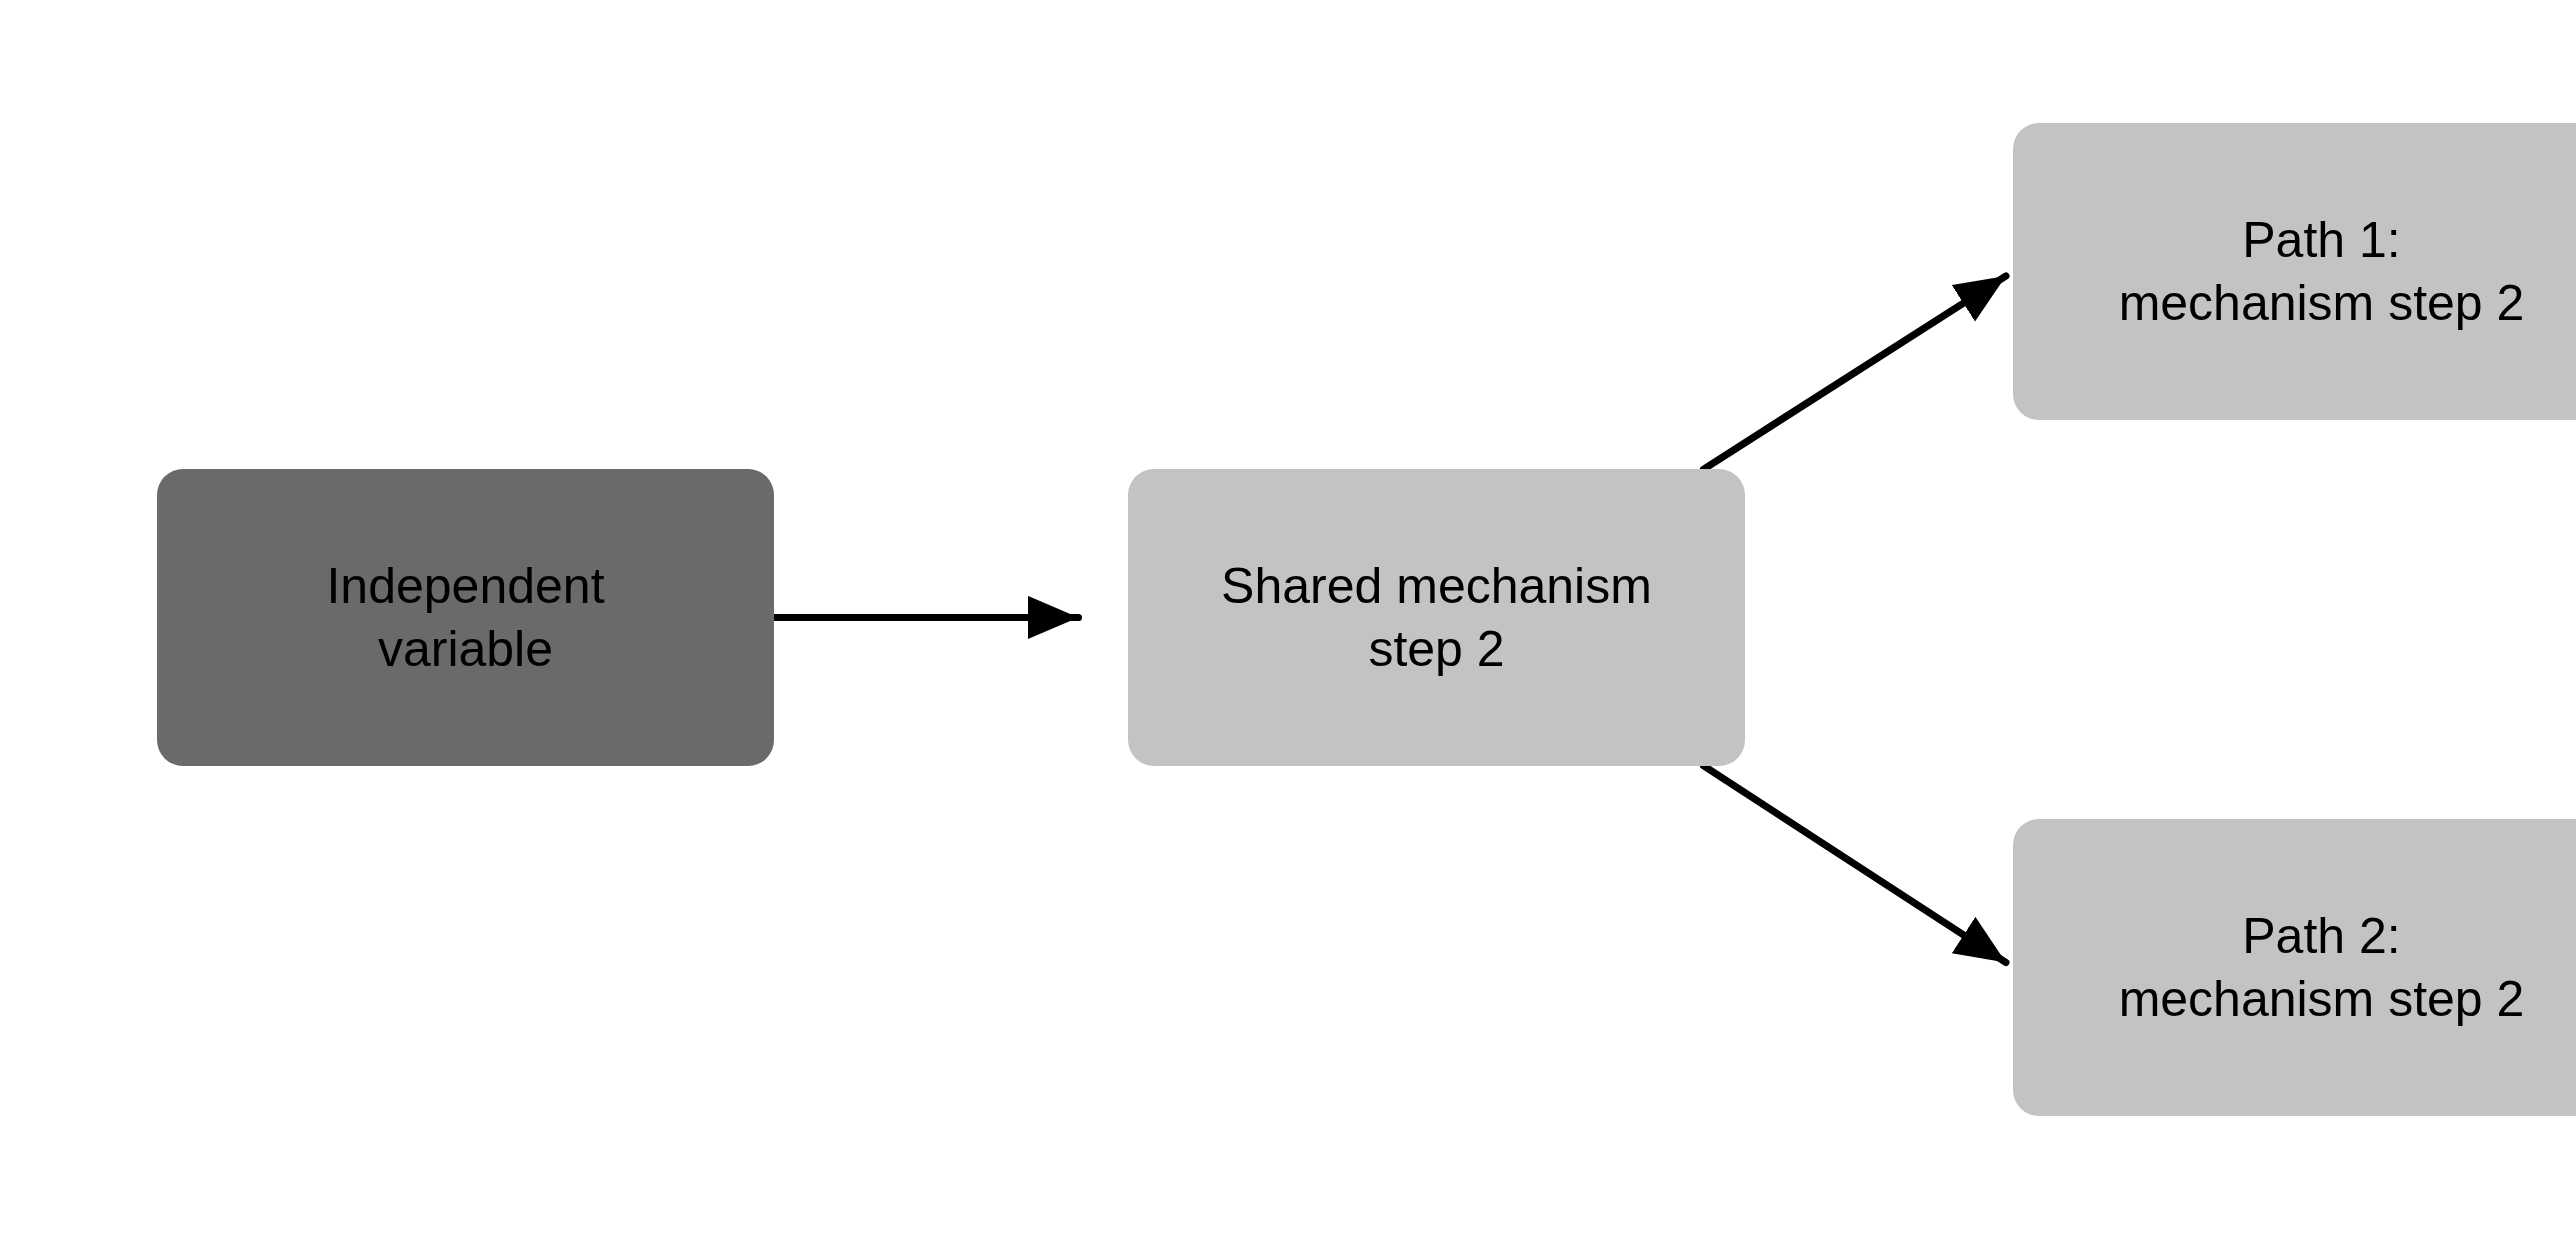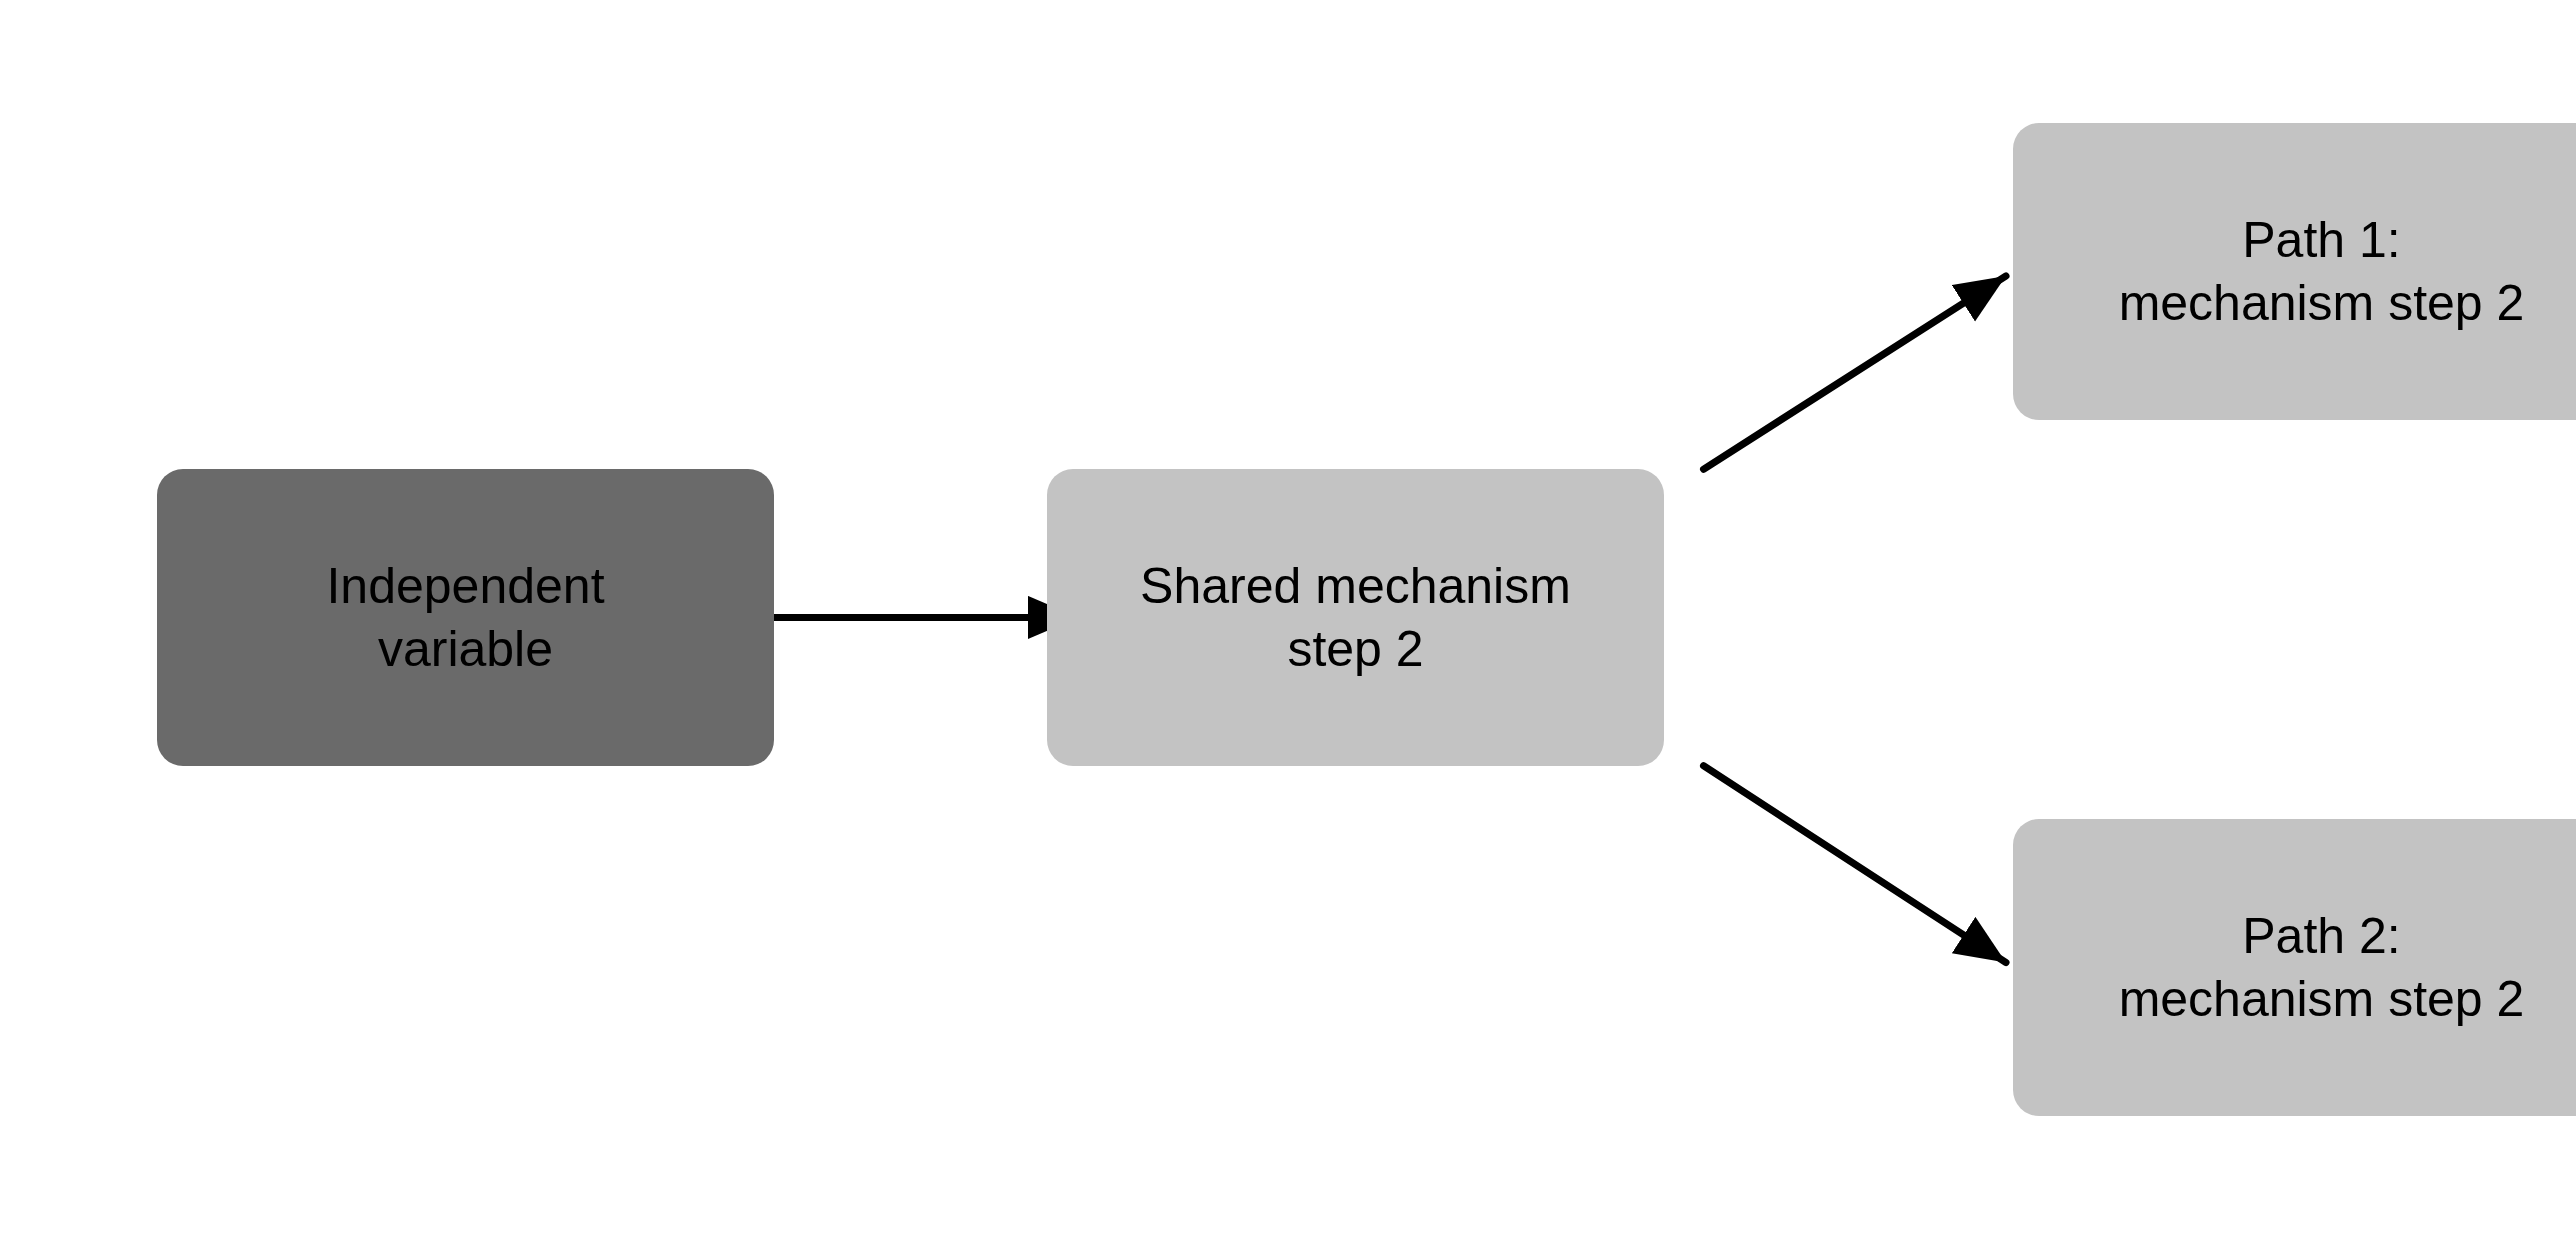--- a/index.html
+++ b/index.html
@@ -34,21 +34,21 @@
     justify-content: center;
     text-align: center;
     color: #000000;
     font-size: 50px;
     line-height: 1.25;
   }
   .node-dark  { background: #6a6a6a; }
   .node-light { background: #c3c3c3; }
 
   .node-independent { left: 157px;  top: 469px;  }
-  .node-shared      { left: 1047px; top: 469px;  }
+  .node-shared      { left: 1128px; top: 469px;  }
   .node-path1       { left: 2013px; top: 123px;  }
   .node-path2       { left: 2013px; top: 819px; }
 
   .edge {
     stroke: #000000;
     stroke-width: 14;
     stroke-linecap: round;
     fill: none;
   }
 </style>

